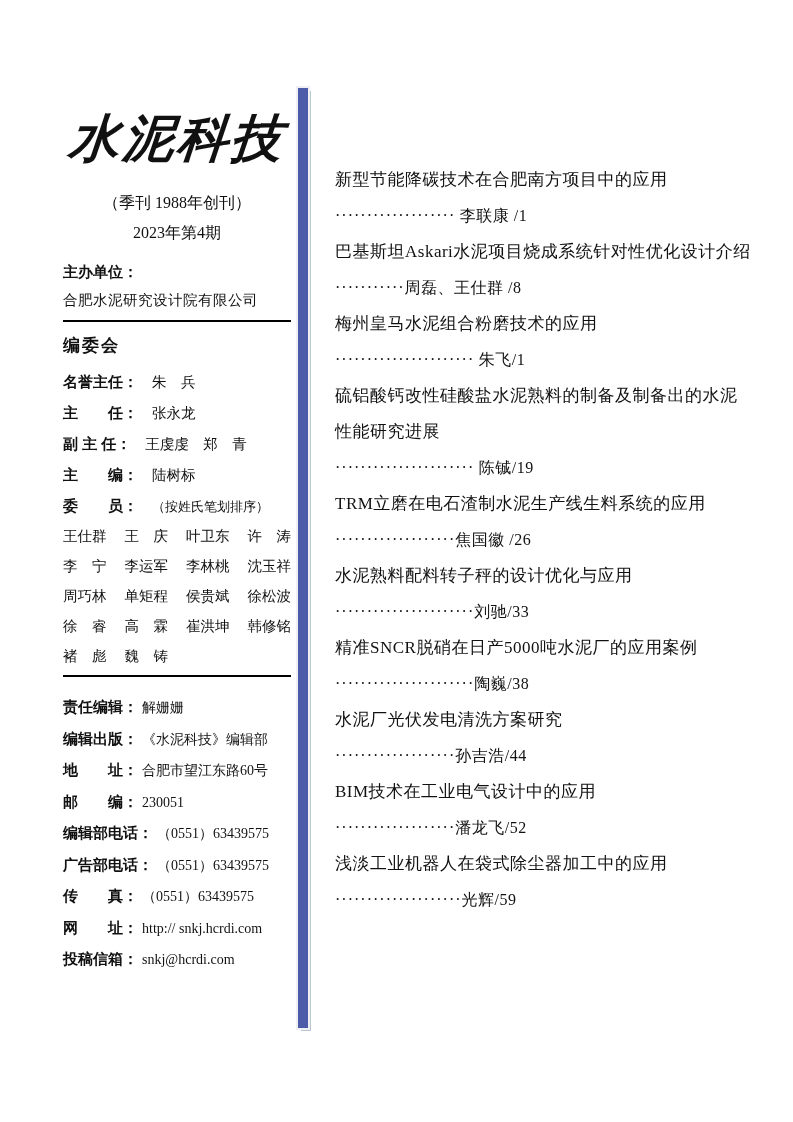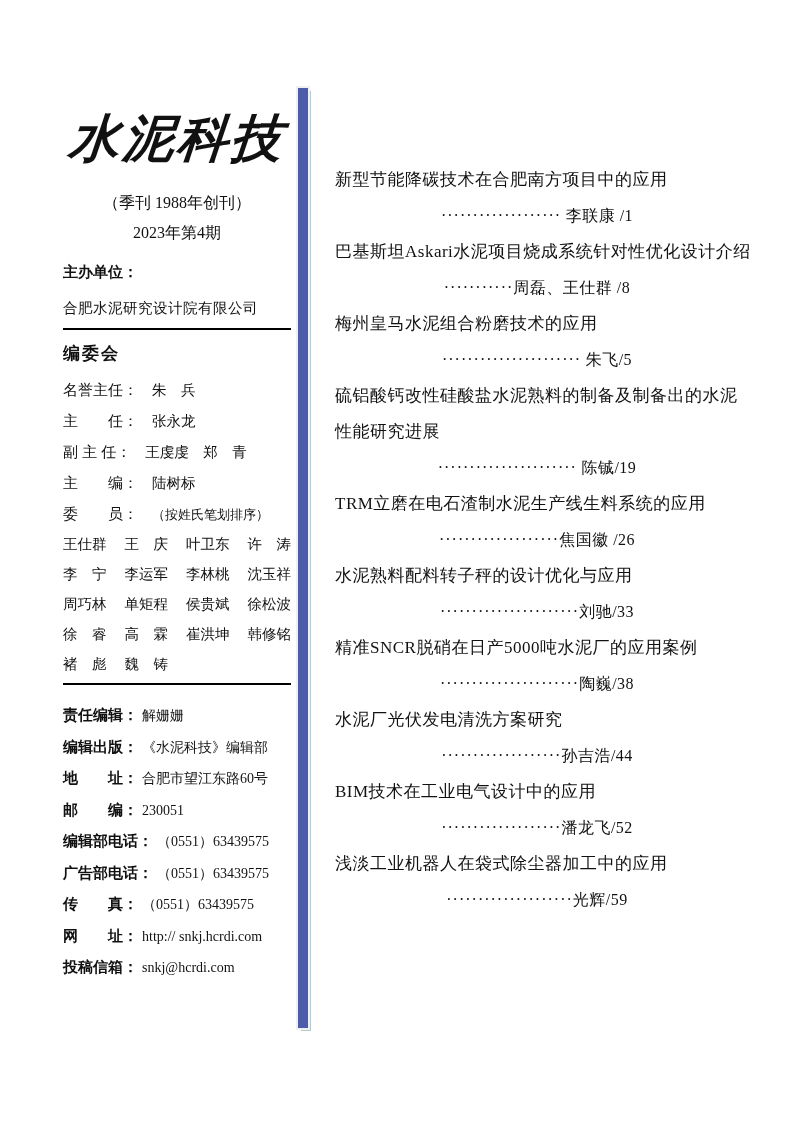--- a/index.html
+++ b/index.html
@@ -31,35 +31,35 @@
     font-family: "DejaVu Serif", serif;
     white-space: nowrap;
   }
   .jsub   { margin-top: 10px; line-height: 22px; font-size: 16px; text-align: center; }
   .jissue { margin-top: 8px;  line-height: 22px; font-size: 16px; text-align: center; }
   .org-label {
     margin-top: 18px; line-height: 20px;
     font-size: 15px; font-weight: bold;
     font-family: "Liberation Sans", sans-serif;
   }
-  .org-value { margin-top: 16px; line-height: 20px; font-size: 14.5px; letter-spacing: 0.5px; }
+  .org-value { margin-top: 8px; line-height: 20px; font-size: 14.5px; letter-spacing: 0.5px; }
   .rule {
     border: none; border-top: 2px solid #000;
     margin: 10px 0 0 0; width: 100%;
   }
   .board-heading {
     margin-top: 12px; line-height: 24px;
     text-align: left; font-size: 17px; font-weight: bold;
     font-family: "Liberation Sans", sans-serif;
     letter-spacing: 2px;
   }
   .roles { margin-top: 8px; }
   .role-row { height: 31px; line-height: 31px; font-size: 15px; white-space: nowrap; }
   .role-label {
-    font-weight: normal;
+    font-weight: bold;
     font-family: "Liberation Sans", sans-serif;
   }
   .role-value { font-size: 14.5px; margin-left: 14px; }
   .role-value.small { font-size: 13px; }
   .members {
     display: grid;
     grid-template-columns: repeat(4, auto);
     justify-content: space-between;
   }
   .members span { height: 30px; line-height: 30px; font-size: 14.5px; white-space: nowrap; }
@@ -89,21 +89,21 @@
   }
   .toc-heading {
     margin: 0; height: 52px; line-height: 52px;
     text-align: center;
     font-size: 37px; font-weight: bold;
     letter-spacing: 1px;
     font-family: "Liberation Serif", serif;
   }
   .toc-list { margin-top: 44px; }
   .toc-title  { height: 36px; line-height: 36px; font-size: 17px; white-space: nowrap; letter-spacing: 0.5px; }
-  .toc-author { height: 36px; line-height: 36px; font-size: 16px; text-align: center; padding-right: 2px; white-space: nowrap; }
+  .toc-author { height: 36px; line-height: 36px; font-size: 16px; text-align: left; padding-right: 2px; white-space: nowrap; }
   .toc-author .dots   { letter-spacing: 1px; }
   .toc-author .author { letter-spacing: 0.5px; }
 </style>
 </head>
 <body>
 
 <div class="page">
 
   <aside class="left-col">
 
@@ -201,21 +201,21 @@
         <div class="toc-author"><span class="dots">···················</span><span class="author"> 李联康 /1</span></div>
       </div>
 
       <div>
         <div class="toc-title">巴基斯坦Askari水泥项目烧成系统针对性优化设计介绍</div>
         <div class="toc-author"><span class="dots">···········</span><span class="author">周磊、王仕群 /8</span></div>
       </div>
 
       <div>
         <div class="toc-title">梅州皇马水泥组合粉磨技术的应用</div>
-        <div class="toc-author"><span class="dots">······················</span><span class="author"> 朱飞/5</span></div>
+        <div class="toc-author"><span class="dots">······················</span><span class="author"> 朱飞/1</span></div>
       </div>
 
       <div>
         <div class="toc-title">硫铝酸钙改性硅酸盐水泥熟料的制备及制备出的水泥</div>
         <div class="toc-title">性能研究进展</div>
         <div class="toc-author"><span class="dots">······················</span><span class="author"> 陈铖/19</span></div>
       </div>
 
       <div>
         <div class="toc-title">TRM立磨在电石渣制水泥生产线生料系统的应用</div>

